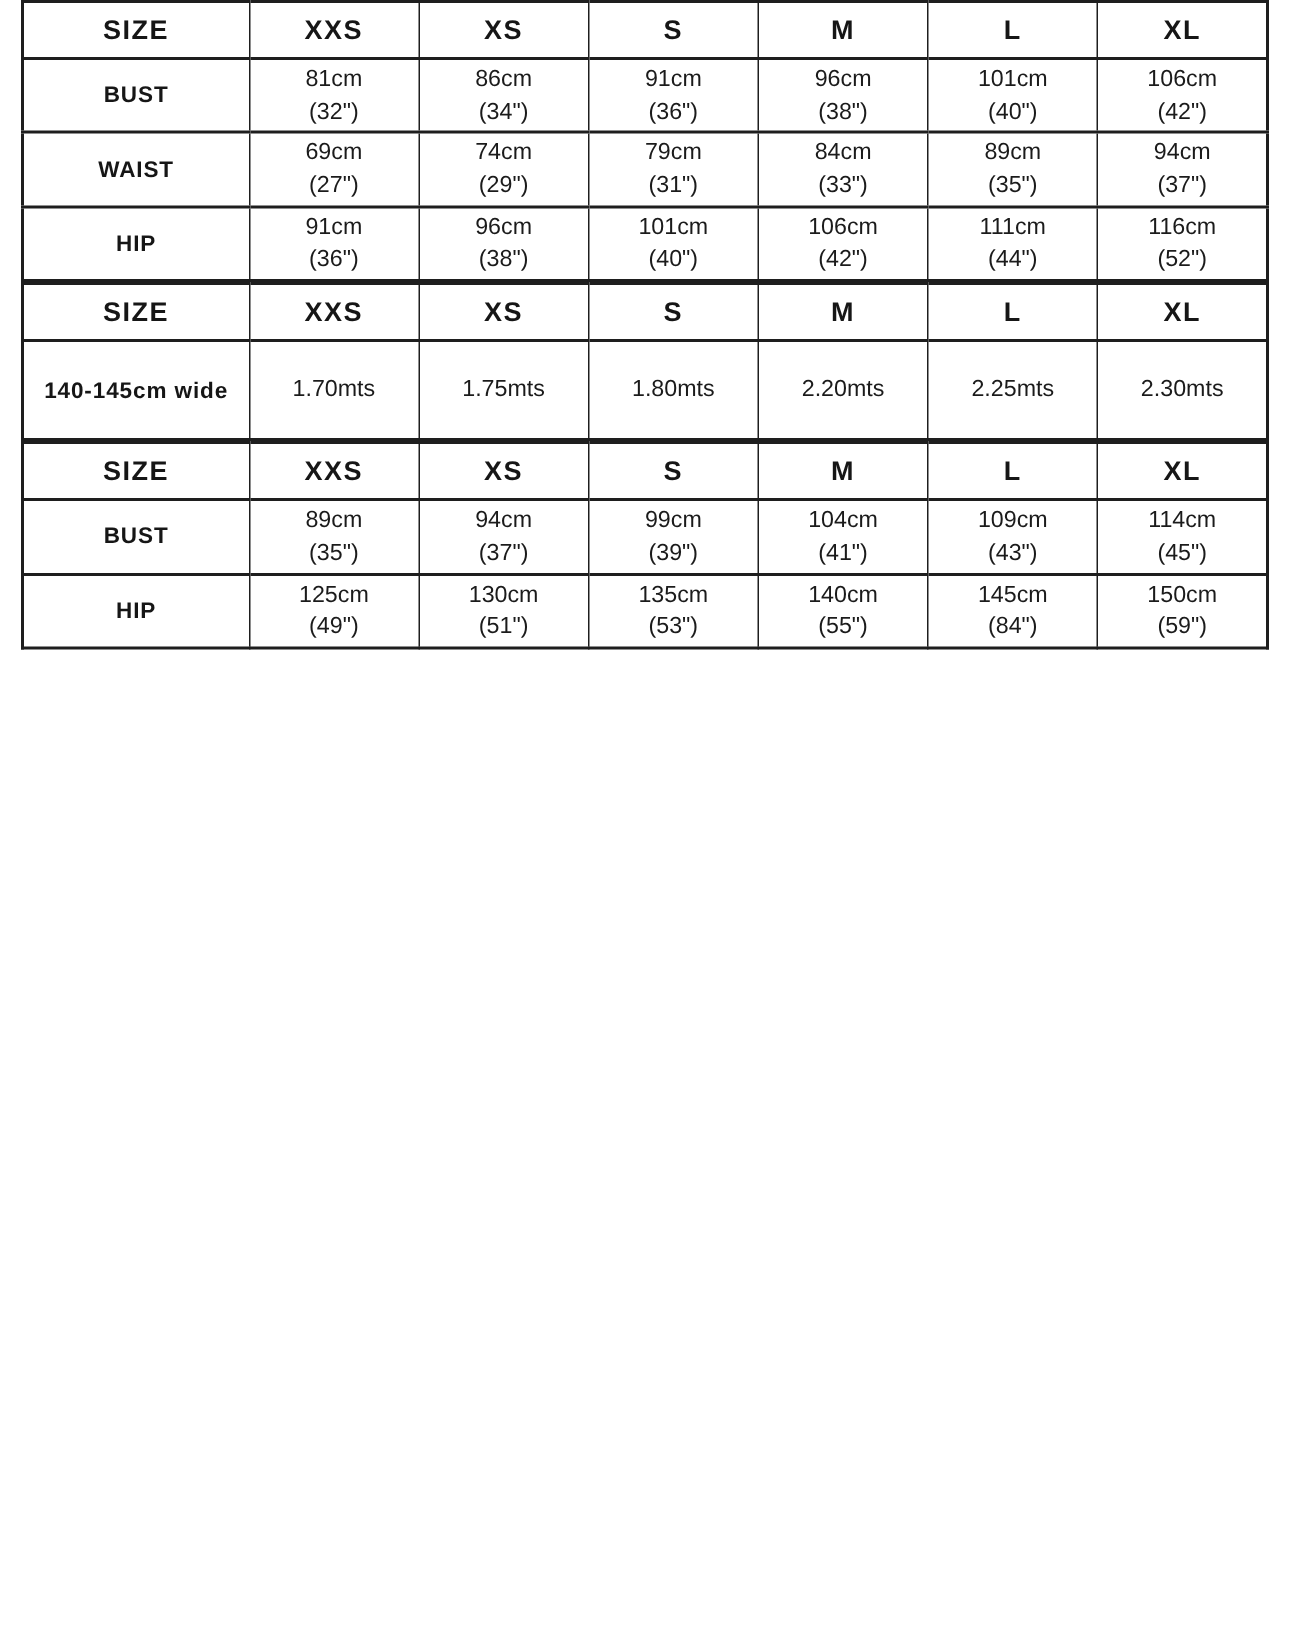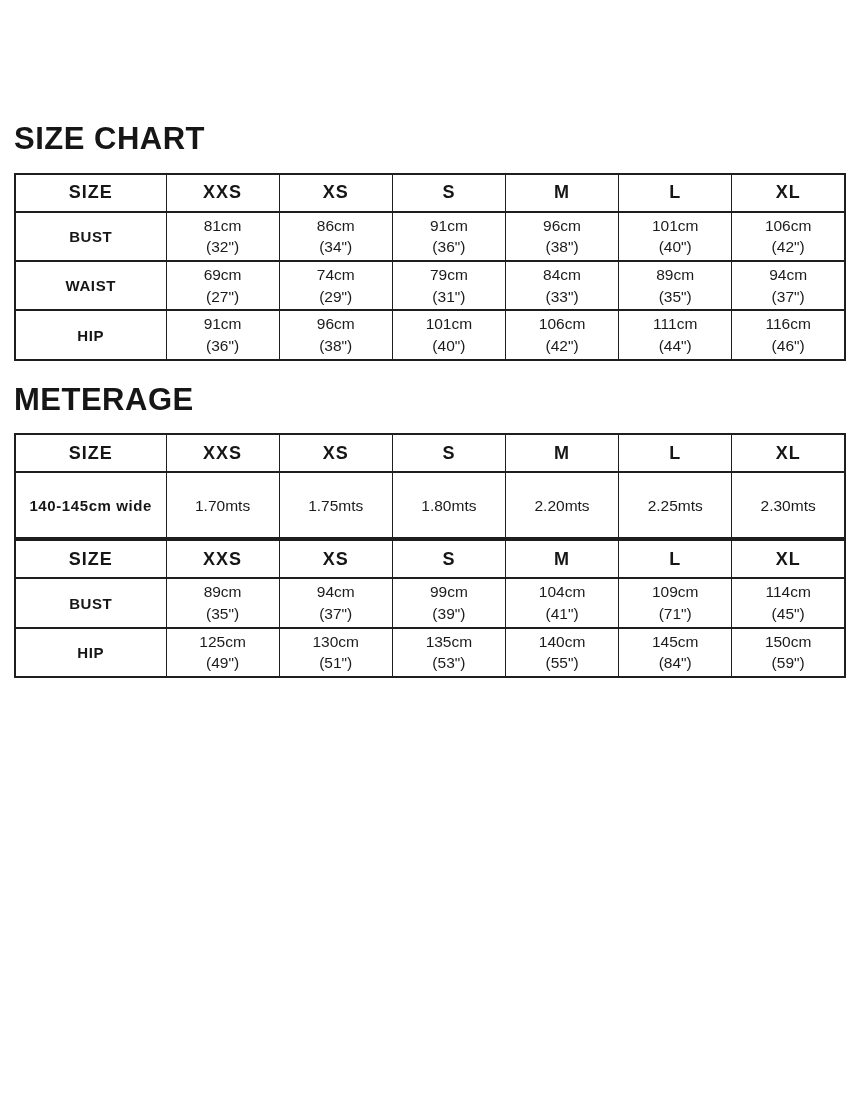--- a/index.html
+++ b/index.html
@@ -80,21 +80,20 @@
     white-space: pre-line;
     line-height: 1.4;
   }
 </style>
 </head>
 <body>
 
 <div class="page">
 
   <section class="section-sizechart">
-    <h2 class="section-title">SIZE CHART</h2>
     <table class="size-table">
       <colgroup>
           <col class="col-label">
           <col>
           <col>
           <col>
           <col>
           <col>
           <col>
         </colgroup>
@@ -146,28 +145,27 @@
 (36")</td>
           <td class="cell">96cm
 (38")</td>
           <td class="cell">101cm
 (40")</td>
           <td class="cell">106cm
 (42")</td>
           <td class="cell">111cm
 (44")</td>
           <td class="cell">116cm
-(46")</td>
+(52")</td>
         </tr>
       </tbody>
     </table>
   </section>
 
   <section class="section-meterage">
-    <h2 class="section-title">METERAGE</h2>
     <table class="size-table meterage">
       <colgroup>
           <col class="col-label">
           <col>
           <col>
           <col>
           <col>
           <col>
           <col>
         </colgroup>
@@ -223,21 +221,21 @@
           <th class="row-label">BUST</th>
           <td class="cell">89cm
 (35")</td>
           <td class="cell">94cm
 (37")</td>
           <td class="cell">99cm
 (39")</td>
           <td class="cell">104cm
 (41")</td>
           <td class="cell">109cm
-(71")</td>
+(43")</td>
           <td class="cell">114cm
 (45")</td>
         </tr>
         <tr>
           <th class="row-label">HIP</th>
           <td class="cell">125cm
 (49")</td>
           <td class="cell">130cm
 (51")</td>
           <td class="cell">135cm

